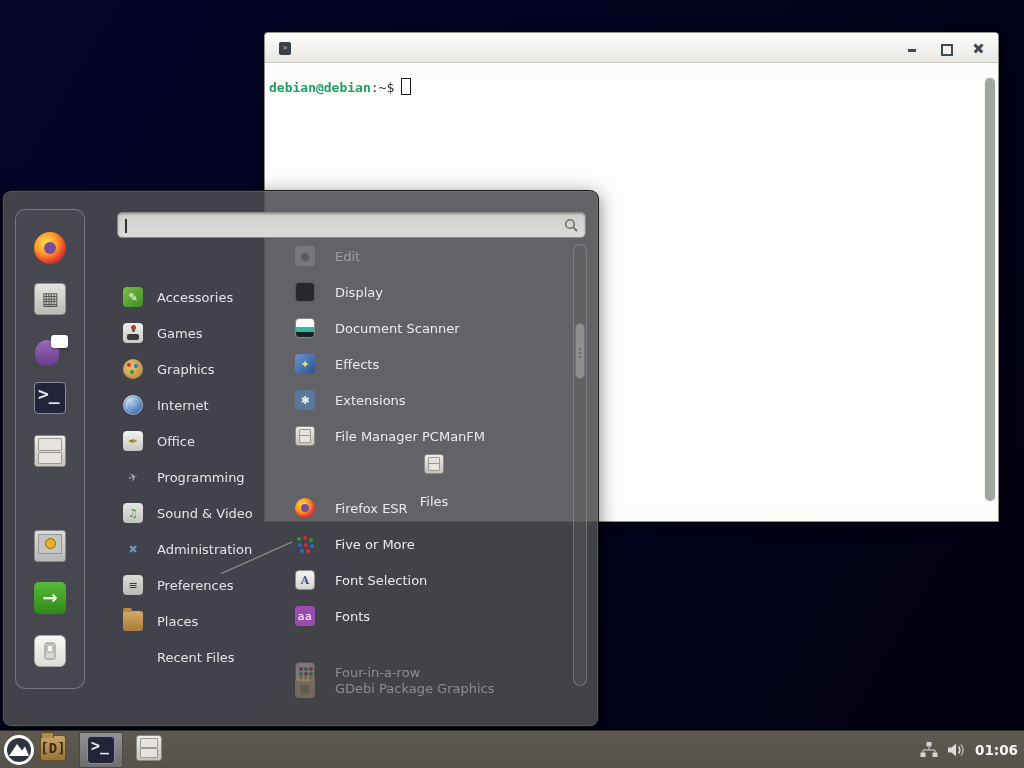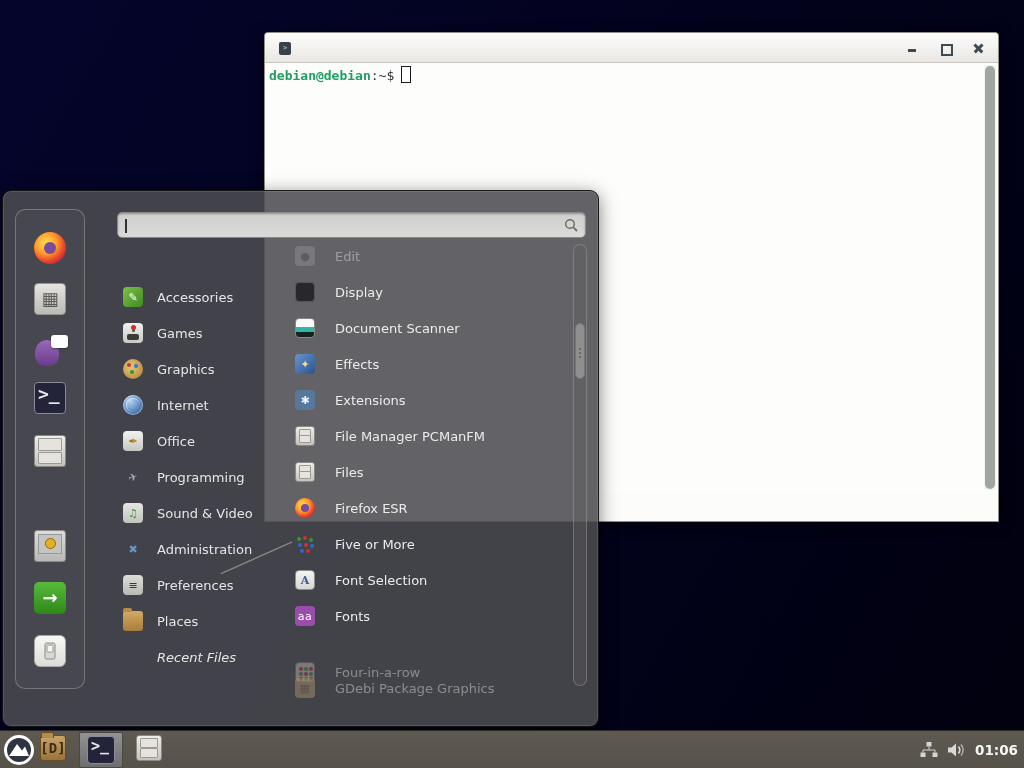--- a/index.html
+++ b/index.html
@@ -26,21 +26,21 @@
   .winbtns{position:absolute;right:14px;top:0;height:30px;display:flex;align-items:center;gap:22px;}
   .wbtn{width:11px;height:11px;position:relative;cursor:default;}
   .wbtn-min::before{content:"";position:absolute;left:1px;bottom:2px;width:8px;height:3px;background:#3e4a54;}
   .wbtn-max::before{content:"";position:absolute;left:1px;top:1px;width:8px;height:8px;border:2px solid #3e4a54;}
   .wbtn-close::before,.wbtn-close::after{content:"";position:absolute;left:0;top:4px;width:11px;height:2.6px;background:#3e4a54;}
   .wbtn-close::before{transform:rotate(45deg);}
   .wbtn-close::after{transform:rotate(-45deg);}
   .menubar{height:28px;background:#f4f2ef;border-bottom:1px solid #e5e2dd;
     display:flex;align-items:center;gap:18px;padding-left:10px;font-size:13px;color:#3a3a3a;}
   .menubar .mitem{cursor:default;}
-  .tbody{position:relative;height:429px;background:#fdfdfc;}
+  .tbody{position:relative;height:429px;background:#fdfdfc;margin-top:12px;}
   .promptline{padding:3px 4px;font-family:"DejaVu Sans Mono","Liberation Mono",monospace;font-size:13px;}
   .p-user{color:var(--prompt-green);font-weight:bold;}
   .p-suffix{color:#2e3436;}
   .cursorbox{display:inline-block;width:10px;height:17px;border:1.6px solid #1a1a1a;vertical-align:-3px;margin-left:7px;background:#fff;}
   .tscroll{position:absolute;top:2px;right:2px;bottom:2px;width:12px;background:#f3f3f1;}
   .tscroll .thumb{position:absolute;left:1px;right:1px;top:1px;bottom:1px;background:#9fa59f;border-radius:6px;}
 
   
   .appmenu{position:absolute;left:2px;top:190px;width:597px;height:537px;
     background:var(--menu-bg);border:1px solid rgba(12,12,12,0.85);border-radius:9px;
@@ -267,21 +267,21 @@
         <div class="cat-row" style="top: 376px;">
           <div class="icn icn-preferences" style="width: 20px; height: 20px; font-size: 11px;">
             <span>≡</span>
           </div>
           <span>Preferences</span>
         </div>
         <div class="cat-row" style="top: 412px;">
           <div class="icn icn-places" style="width: 20px; height: 20px; font-size: 11px;"></div>
           <span>Places</span>
         </div>
-        <div class="cat-row" style="top: 448px; font-style: italic;">
+        <div class="cat-row" style="top: 448px;">
           <div class="icn icn-blank" style="width: 20px; height: 20px; font-size: 11px;"></div>
           <span>Recent Files</span>
         </div>
       </div>
     <div id="app-list">
         <div class="app-row disabled" style="top: 47px;">
           <div class="icn icn-disks" style="width: 20px; height: 20px; font-size: 11px;">
             <span>●</span>
           </div>
           <span>Edit</span>
@@ -303,21 +303,21 @@
         <div class="app-row" style="top: 191px;">
           <div class="icn icn-extensions" style="width: 20px; height: 20px; font-size: 11px;">
             <span>✱</span>
           </div>
           <span>Extensions</span>
         </div>
         <div class="app-row" style="top: 227px;">
           <div class="icn icn-file-cabinet" style="width: 20px; height: 20px; font-size: 11px;"></div>
           <span>File Manager PCManFM</span>
         </div>
-        <div class="app-row" style="top: 263px;">
+        <div class="app-row" style="top: 263px; flex-direction: column;">
           <div class="icn icn-file-cabinet" style="width: 20px; height: 20px; font-size: 11px;"></div>
           <span>Files</span>
         </div>
         <div class="app-row" style="top: 299px;">
           <div class="icn icn-firefox" style="width: 20px; height: 20px; font-size: 11px;"></div>
           <span>Firefox ESR</span>
         </div>
         <div class="app-row" style="top: 335px;">
           <div class="icn icn-five-or-more" style="width: 20px; height: 20px; font-size: 11px;"></div>
           <span>Five or More</span>

